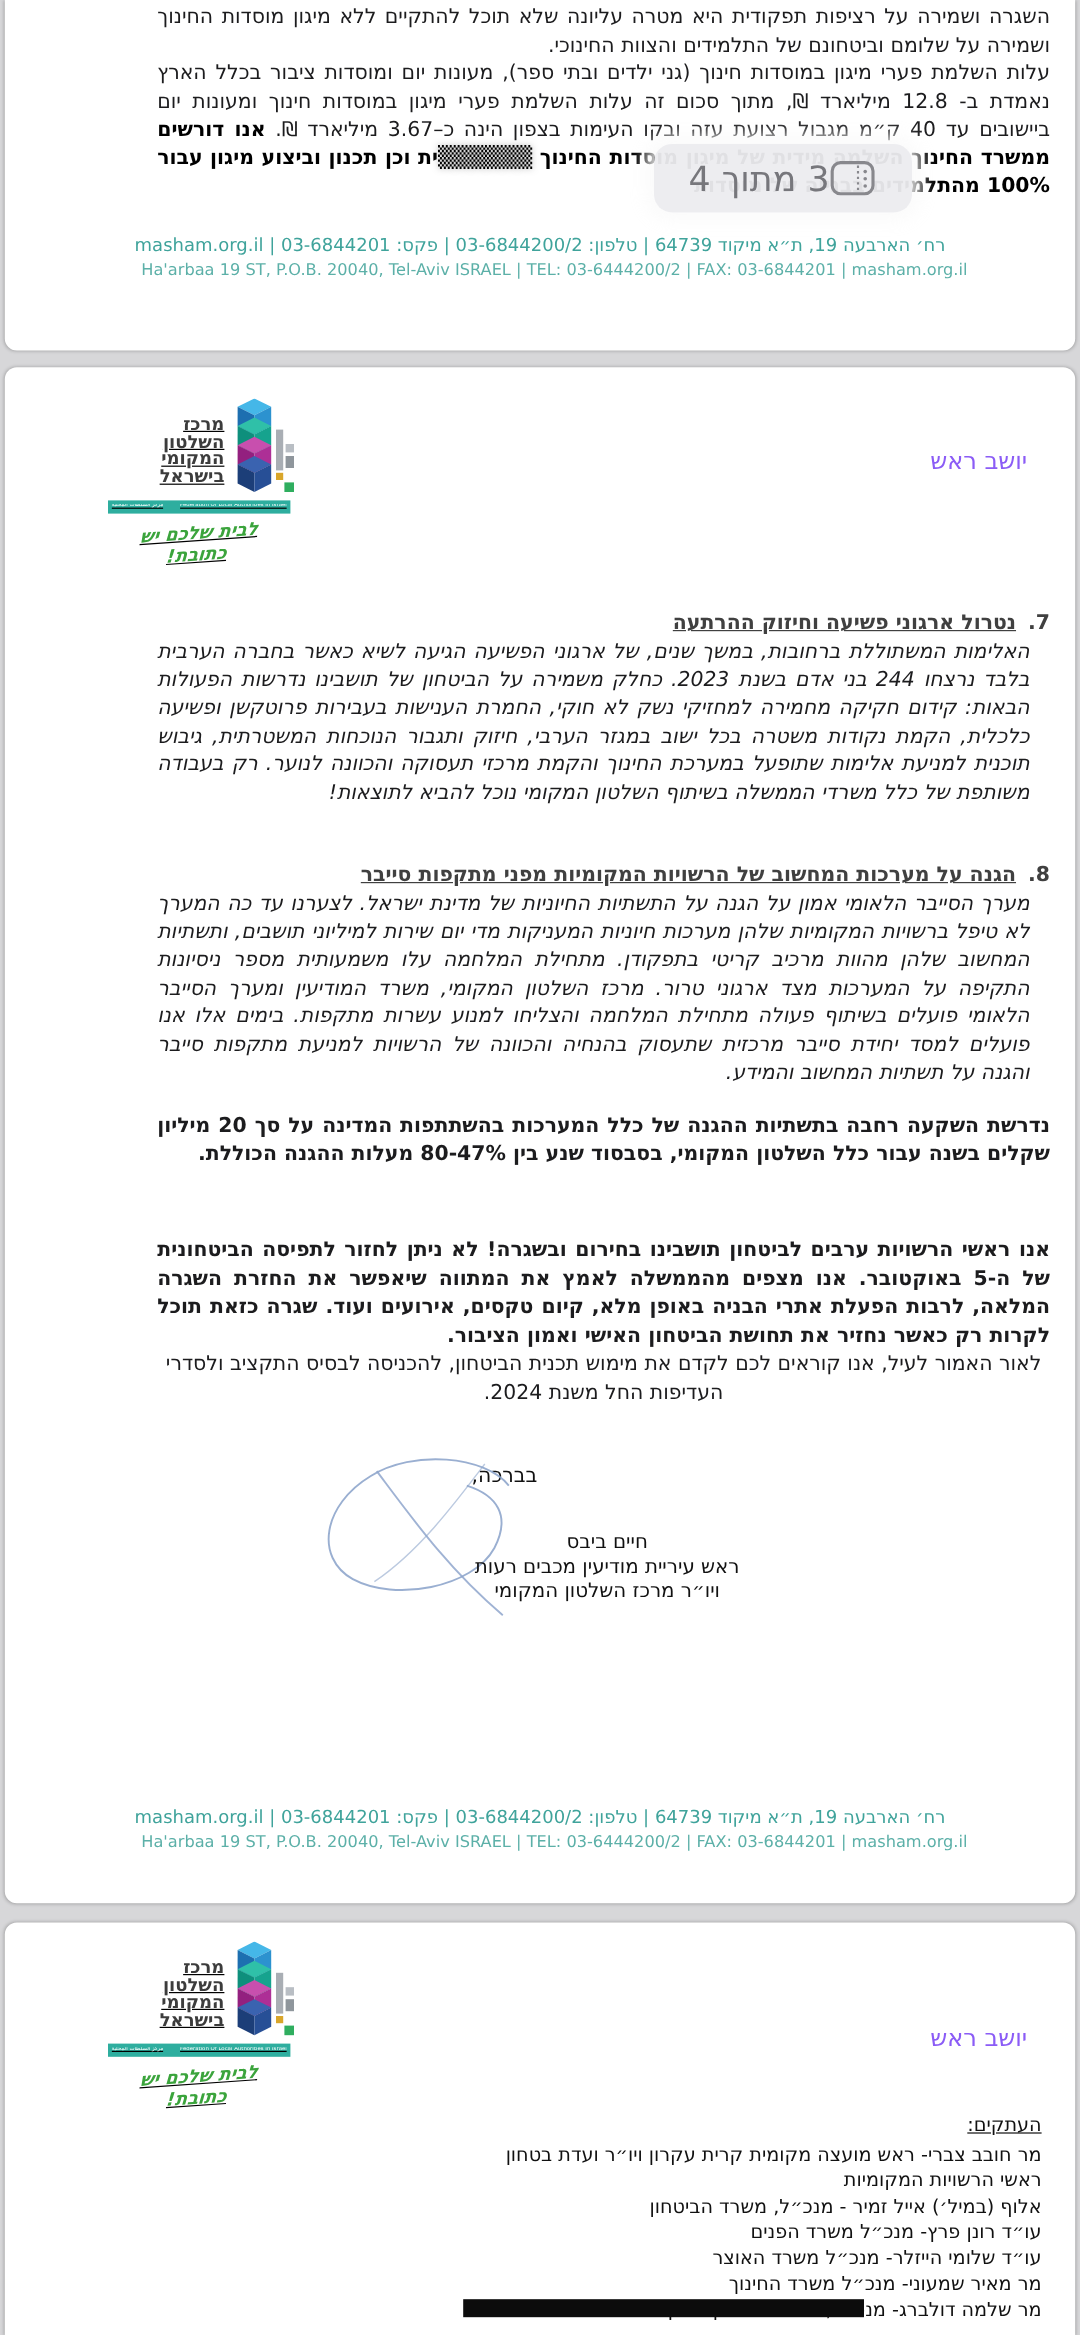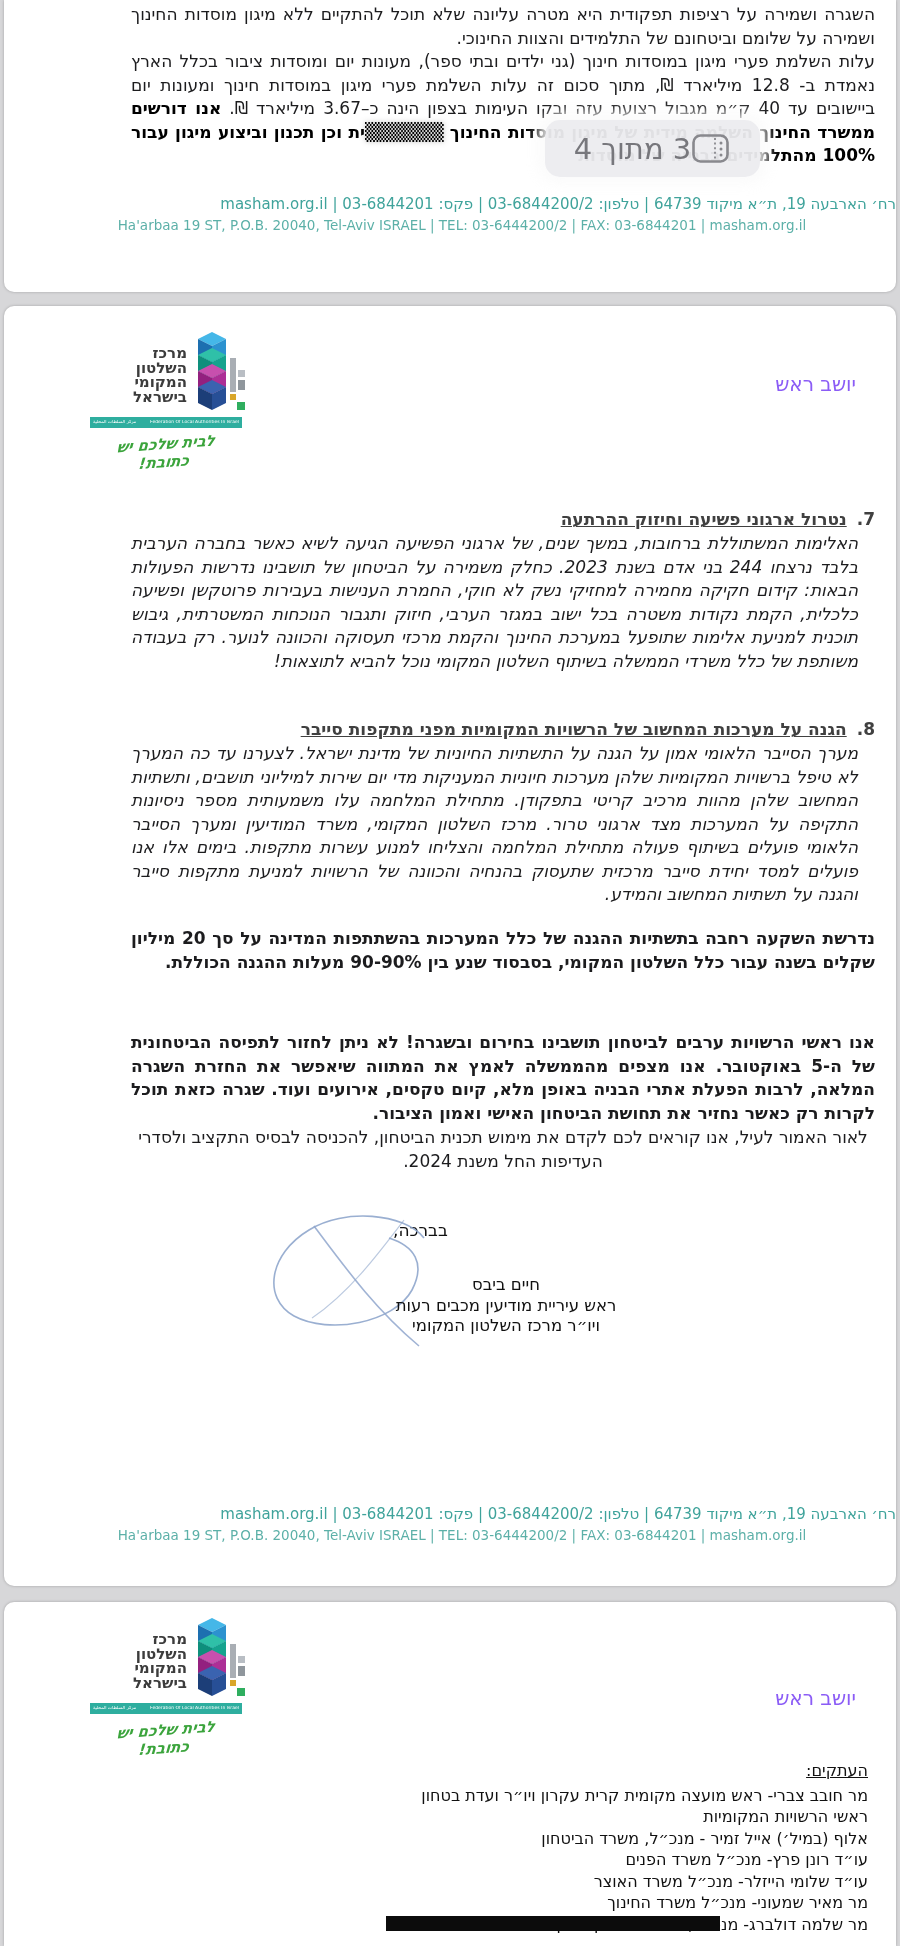--- a/index.html
+++ b/index.html
@@ -14,25 +14,25 @@
   .body-text{font-size:17px;line-height:23.5px;color:#1c1c1e;
     direction:rtl;text-align:justify;}
   .body-text b{color:#000;}
   .ghost{color:transparent;text-shadow:0 0 5px rgba(90,90,90,.55);}
 
   .p2-text{position:absolute;top:3px;right:21px;left:127px;}
   .p2-text p{margin:0;}
 
   
   .footer{position:absolute;left:0;right:0;text-align:center;}
-  .footer .he{font-size:15px;color:#3fa39b;direction:rtl;text-align:right;}
+  .footer .he{font-size:15px;color:#3fa39b;direction:rtl;}
   .footer .en{font-size:13.5px;color:#5cb0a8;direction:ltr;margin-top:4px;margin-left:24px;}
 
   
-  .logo{position:absolute;left:86px;top:26px;width:164px;}
+  .logo{position:absolute;left:86px;top:26px;width:164px;text-decoration:underline;}
   .logo-row{display:flex;align-items:flex-start;}
   .logo-names{flex:1;text-align:right;direction:rtl;font-weight:700;
     font-size:15px;line-height:14.5px;color:#3c3c3c;padding-top:14px;}
   .logo-cubes{width:64px;height:84px;margin-left:3px;flex:none;}
   .logo-bar{margin-top:1px;width:152px;height:11px;background:#2eae9f;
     display:flex;justify-content:space-between;align-items:center;padding:0 3px;box-sizing:border-box;}
   .logo-bar span{color:#fff;font-size:4.5px;line-height:1;white-space:nowrap;overflow:hidden;}
   .logo-slogan{margin-top:7px;width:150px;color:#3ba43c;font-size:15px;font-weight:600;
     font-style:italic;direction:rtl;text-align:center;transform:rotate(-4deg) skewX(-10deg);}
 
@@ -127,21 +127,21 @@
       <div class="sec-body body-text">האלימות המשתוללת ברחובות, במשך שנים, של ארגוני הפשיעה הגיעה לשיא כאשר בחברה הערבית בלבד נרצחו 244 בני אדם בשנת 2023. כחלק משמירה על הביטחון של תושבינו נדרשות הפעולות הבאות: קידום חקיקה מחמירה למחזיקי נשק לא חוקי, החמרת הענישות בעבירות פרוטקשן ופשיעה כלכלית, הקמת נקודות משטרה בכל ישוב במגזר הערבי, חיזוק ותגבור הנוכחות המשטרתית, גיבוש תוכנית למניעת אלימות שתופעל במערכת החינוך והקמת מרכזי תעסוקה והכוונה לנוער. רק בעבודה משותפת של כלל משרדי הממשלה בשיתוף השלטון המקומי נוכל להביא לתוצאות!</div>
     </div>
 
     <div class="sec" style="top:413px;">
       <div class="sec-head">
         <span class="num">8.</span><span class="title">הגנה על מערכות המחשוב של הרשויות המקומיות מפני מתקפות סייבר</span>
       </div>
       <div class="sec-body body-text">מערך הסייבר הלאומי אמון על הגנה על התשתיות החיוניות של מדינת ישראל. לצערנו עד כה המערך לא טיפל ברשויות המקומיות שלהן מערכות חיוניות המעניקות מדי יום שירות למיליוני תושבים, ותשתיות המחשוב שלהן מהוות מרכיב קריטי בתפקודן. מתחילת המלחמה עלו משמעותית מספר ניסיונות התקיפה על המערכות מצד ארגוני טרור. מרכז השלטון המקומי, משרד המודיעין ומערך הסייבר הלאומי פועלים בשיתוף פעולה מתחילת המלחמה והצליחו למנוע עשרות מתקפות. בימים אלו אנו פועלים למסד יחידת סייבר מרכזית שתעסוק בהנחיה והכוונה של הרשויות למניעת מתקפות סייבר והגנה על תשתיות המחשוב והמידע.</div>
     </div>
 
-    <div class="bold-para body-text" style="top:621px;">נדרשת השקעה רחבה בתשתיות ההגנה של כלל המערכות בהשתתפות המדינה על סך 20 מיליון שקלים בשנה עבור כלל השלטון המקומי, בסבסוד שנע בין 90-90% מעלות ההגנה הכוללת.</div>
+    <div class="bold-para body-text" style="top:621px;">נדרשת השקעה רחבה בתשתיות ההגנה של כלל המערכות בהשתתפות המדינה על סך 20 מיליון שקלים בשנה עבור כלל השלטון המקומי, בסבסוד שנע בין 80-47% מעלות ההגנה הכוללת.</div>
     <div class="bold-para body-text" style="top:725px;">אנו ראשי הרשויות ערבים לביטחון תושבינו בחירום ובשגרה! לא ניתן לחזור לתפיסה הביטחונית של ה-5 באוקטובר. אנו מצפים מהממשלה לאמץ את המתווה שיאפשר את החזרת השגרה המלאה, לרבות הפעלת אתרי הבניה באופן מלא, קיום טקסים, אירועים ועוד. שגרה כזאת תוכל לקרות רק כאשר נחזיר את תחושת הביטחון האישי ואמון הציבור.</div>
     <div class="closing body-text" style="top:820px;">לאור האמור לעיל, אנו קוראים לכם לקדם את מימוש תכנית הביטחון, להכניסה לבסיס התקציב ולסדרי העדיפות החל משנת 2024.</div>
 
     <div class="sig-greeting">בברכה,</div>
     <svg class="sig-scribble" viewBox="0 0 210 150">
       <path d="M170,30 C150,5 90,0 55,22 C15,46 8,90 40,108 C75,127 140,115 158,82 C172,55 160,38 135,30" fill="none" stroke="#8fa6cc" stroke-width="1.6" opacity="0.9"></path>
       <path d="M60,18 C90,58 120,100 165,138" fill="none" stroke="#8fa6cc" stroke-width="1.6" opacity="0.85"></path>
       <path d="M150,12 C125,45 95,85 58,110" fill="none" stroke="#8fa6cc" stroke-width="1.2" opacity="0.6"></path>
     </svg>
     <div class="sig-block">

